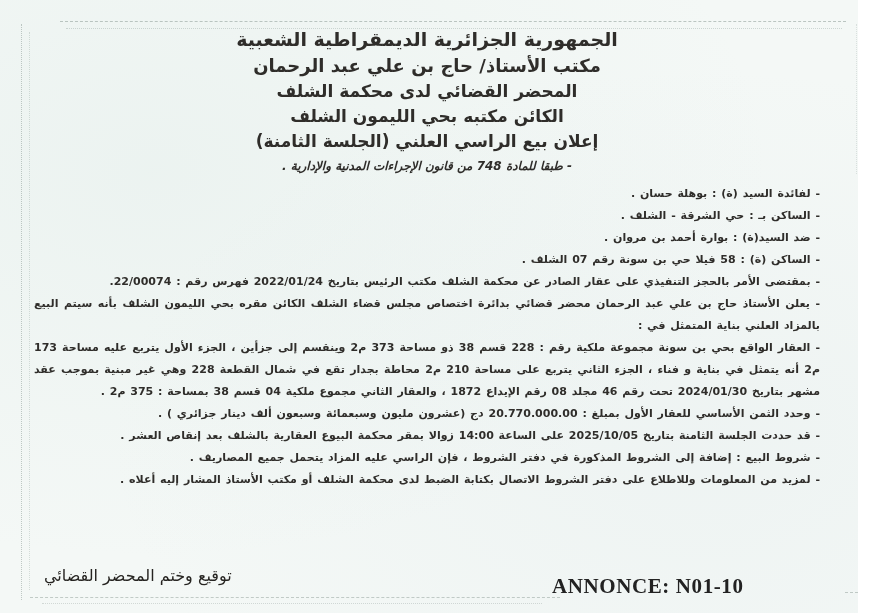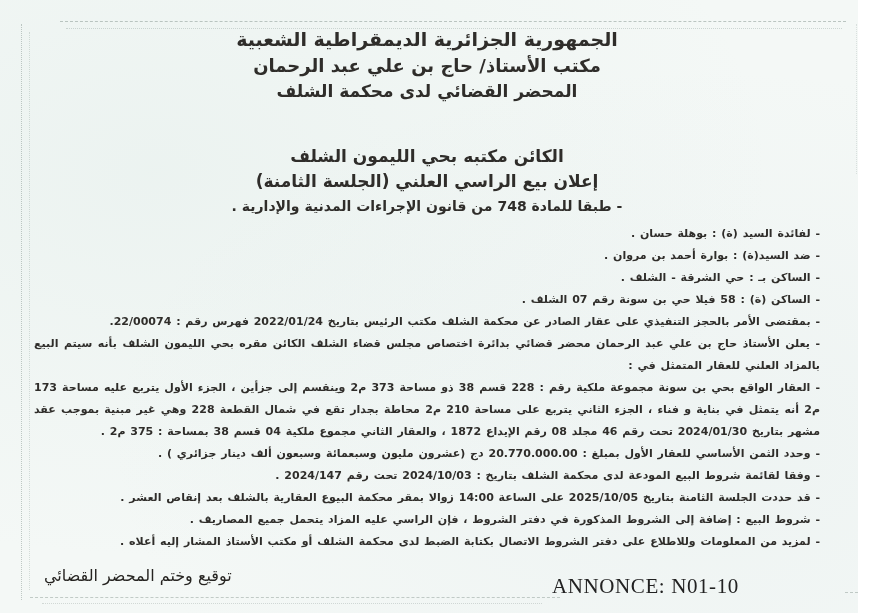--- a/index.html
+++ b/index.html
@@ -30,38 +30,38 @@
 
   .content {
     position:absolute; top:26px; right:38px; left:34px;
     direction:rtl; font-weight:bold;
   }
 
   .doc-header { text-align:center; }
   .h-line1 { font-size:19px;   line-height:27px; letter-spacing:.3px; }
   .h-line2 { font-size:18px;   line-height:26px; }
   .h-line3 { font-size:17px;   line-height:25px; }
-  .h-line4 { font-size:17px;   line-height:25px;margin-top:40px; }
+  .h-line4 { font-size:17px;   line-height:25px; }
   .h-title { font-size:17px;   line-height:25px; }
-  .h-legal { font-size:14px; line-height:24px; }
+  .h-legal { font-size:12px; line-height:24px;font-style:italic; }
 
   .doc-body { margin-top:5px; }
   .doc-body p {
     margin:0; font-size:11px; line-height:22px;
     text-align:justify; text-align-last:right;
     word-spacing:1px;
   }
 
   .signature {
     position:absolute; left:44px; top:566px;
     direction:rtl; font-size:16px; font-weight:normal; color:#262421;
   }
   .annonce {
     position:absolute; left:552px; top:574px;
-    font-family:"Liberation Serif", serif; font-weight:normal;
+    font-family:"Liberation Serif", serif; font-weight:bold;
     font-size:21px; letter-spacing:.6px; color:#222;
   }
 </style>
 </head>
 <body>
 
 <div class="page">
 
   <div class="artifact a-top1"></div>
   <div class="artifact a-top2"></div>
@@ -79,28 +79,27 @@
       <div class="h-line1">الجمهورية الجزائرية الديمقراطية الشعبية</div>
       <div class="h-line2">مكتب الأستاذ/ حاج بن علي عبد الرحمان</div>
       <div class="h-line3">المحضر القضائي لدى محكمة الشلف</div>
       <div class="h-line4">الكائن مكتبه بحي الليمون الشلف</div>
       <div class="h-title">إعلان بيع الراسي العلني (الجلسة الثامنة)</div>
       <div class="h-legal">- طبقا للمادة 748 من قانون الإجراءات المدنية والإدارية .</div>
     </div>
 
     <div class="doc-body">
       <p>- لفائدة السيد (ة) : بوهلة حسان .</p>
+      <p>- الساكن بـ : حي الشرقة - الشلف .</p>
       <p>- ضد السيد(ة) : بوارة أحمد بن مروان .</p>
-      <p>- الساكن بـ : حي الشرقة - الشلف .</p>
       <p>- الساكن (ة) : 58 فيلا حي بن سونة رقم 07 الشلف .</p>
       <p>- بمقتضى الأمر بالحجز التنفيذي على عقار الصادر عن محكمة الشلف مكتب الرئيس بتاريخ 2022/01/24 فهرس رقم : 22/00074.</p>
-      <p>- يعلن الأستاذ حاج بن علي عبد الرحمان محضر قضائي بدائرة اختصاص مجلس قضاء الشلف الكائن مقره بحي الليمون الشلف بأنه سيتم البيع بالمزاد العلني للعقار المتمثل في :</p>
+      <p>- يعلن الأستاذ حاج بن علي عبد الرحمان محضر قضائي بدائرة اختصاص مجلس قضاء الشلف الكائن مقره بحي الليمون الشلف بأنه سيتم البيع بالمزاد العلني بناية المتمثل في :</p>
       <p>- العقار الواقع بحي بن سونة مجموعة ملكية رقم : 228 قسم 38 ذو مساحة 373 م2 وينقسم إلى جزأين ، الجزء الأول يتربع عليه مساحة 173 م2 أنه يتمثل في بناية و فناء ، الجزء الثاني يتربع على مساحة 210 م2 محاطة بجدار تقع في شمال القطعة 228 وهي غير مبنية بموجب عقد مشهر بتاريخ 2024/01/30 تحت رقم 46 مجلد 08 رقم الإيداع 1872 ، والعقار الثاني مجموع ملكية 04 قسم 38 بمساحة : 375 م2 .</p>
       <p>- وحدد الثمن الأساسي للعقار الأول بمبلغ : 20.770.000.00 دج (عشرون مليون وسبعمائة وسبعون ألف دينار جزائري ) .</p>
-      <p>- وفقا لقائمة شروط البيع المودعة لدى محكمة الشلف بتاريخ : 2024/10/03 تحت رقم 2024/147 .</p>
       <p>- قد حددت الجلسة الثامنة بتاريخ 2025/10/05 على الساعة 14:00 زوالا بمقر محكمة البيوع العقارية بالشلف بعد إنقاص العشر .</p>
       <p>- شروط البيع : إضافة إلى الشروط المذكورة في دفتر الشروط ، فإن الراسي عليه المزاد يتحمل جميع المصاريف .</p>
       <p>- لمزيد من المعلومات وللاطلاع على دفتر الشروط الاتصال بكتابة الضبط لدى محكمة الشلف أو مكتب الأستاذ المشار إليه أعلاه .</p>
     </div>
 
   </div>
 
   <div class="signature" lang="ar">توقيع وختم المحضر القضائي</div>
 
   <div class="annonce">ANNONCE: N01-10</div>

